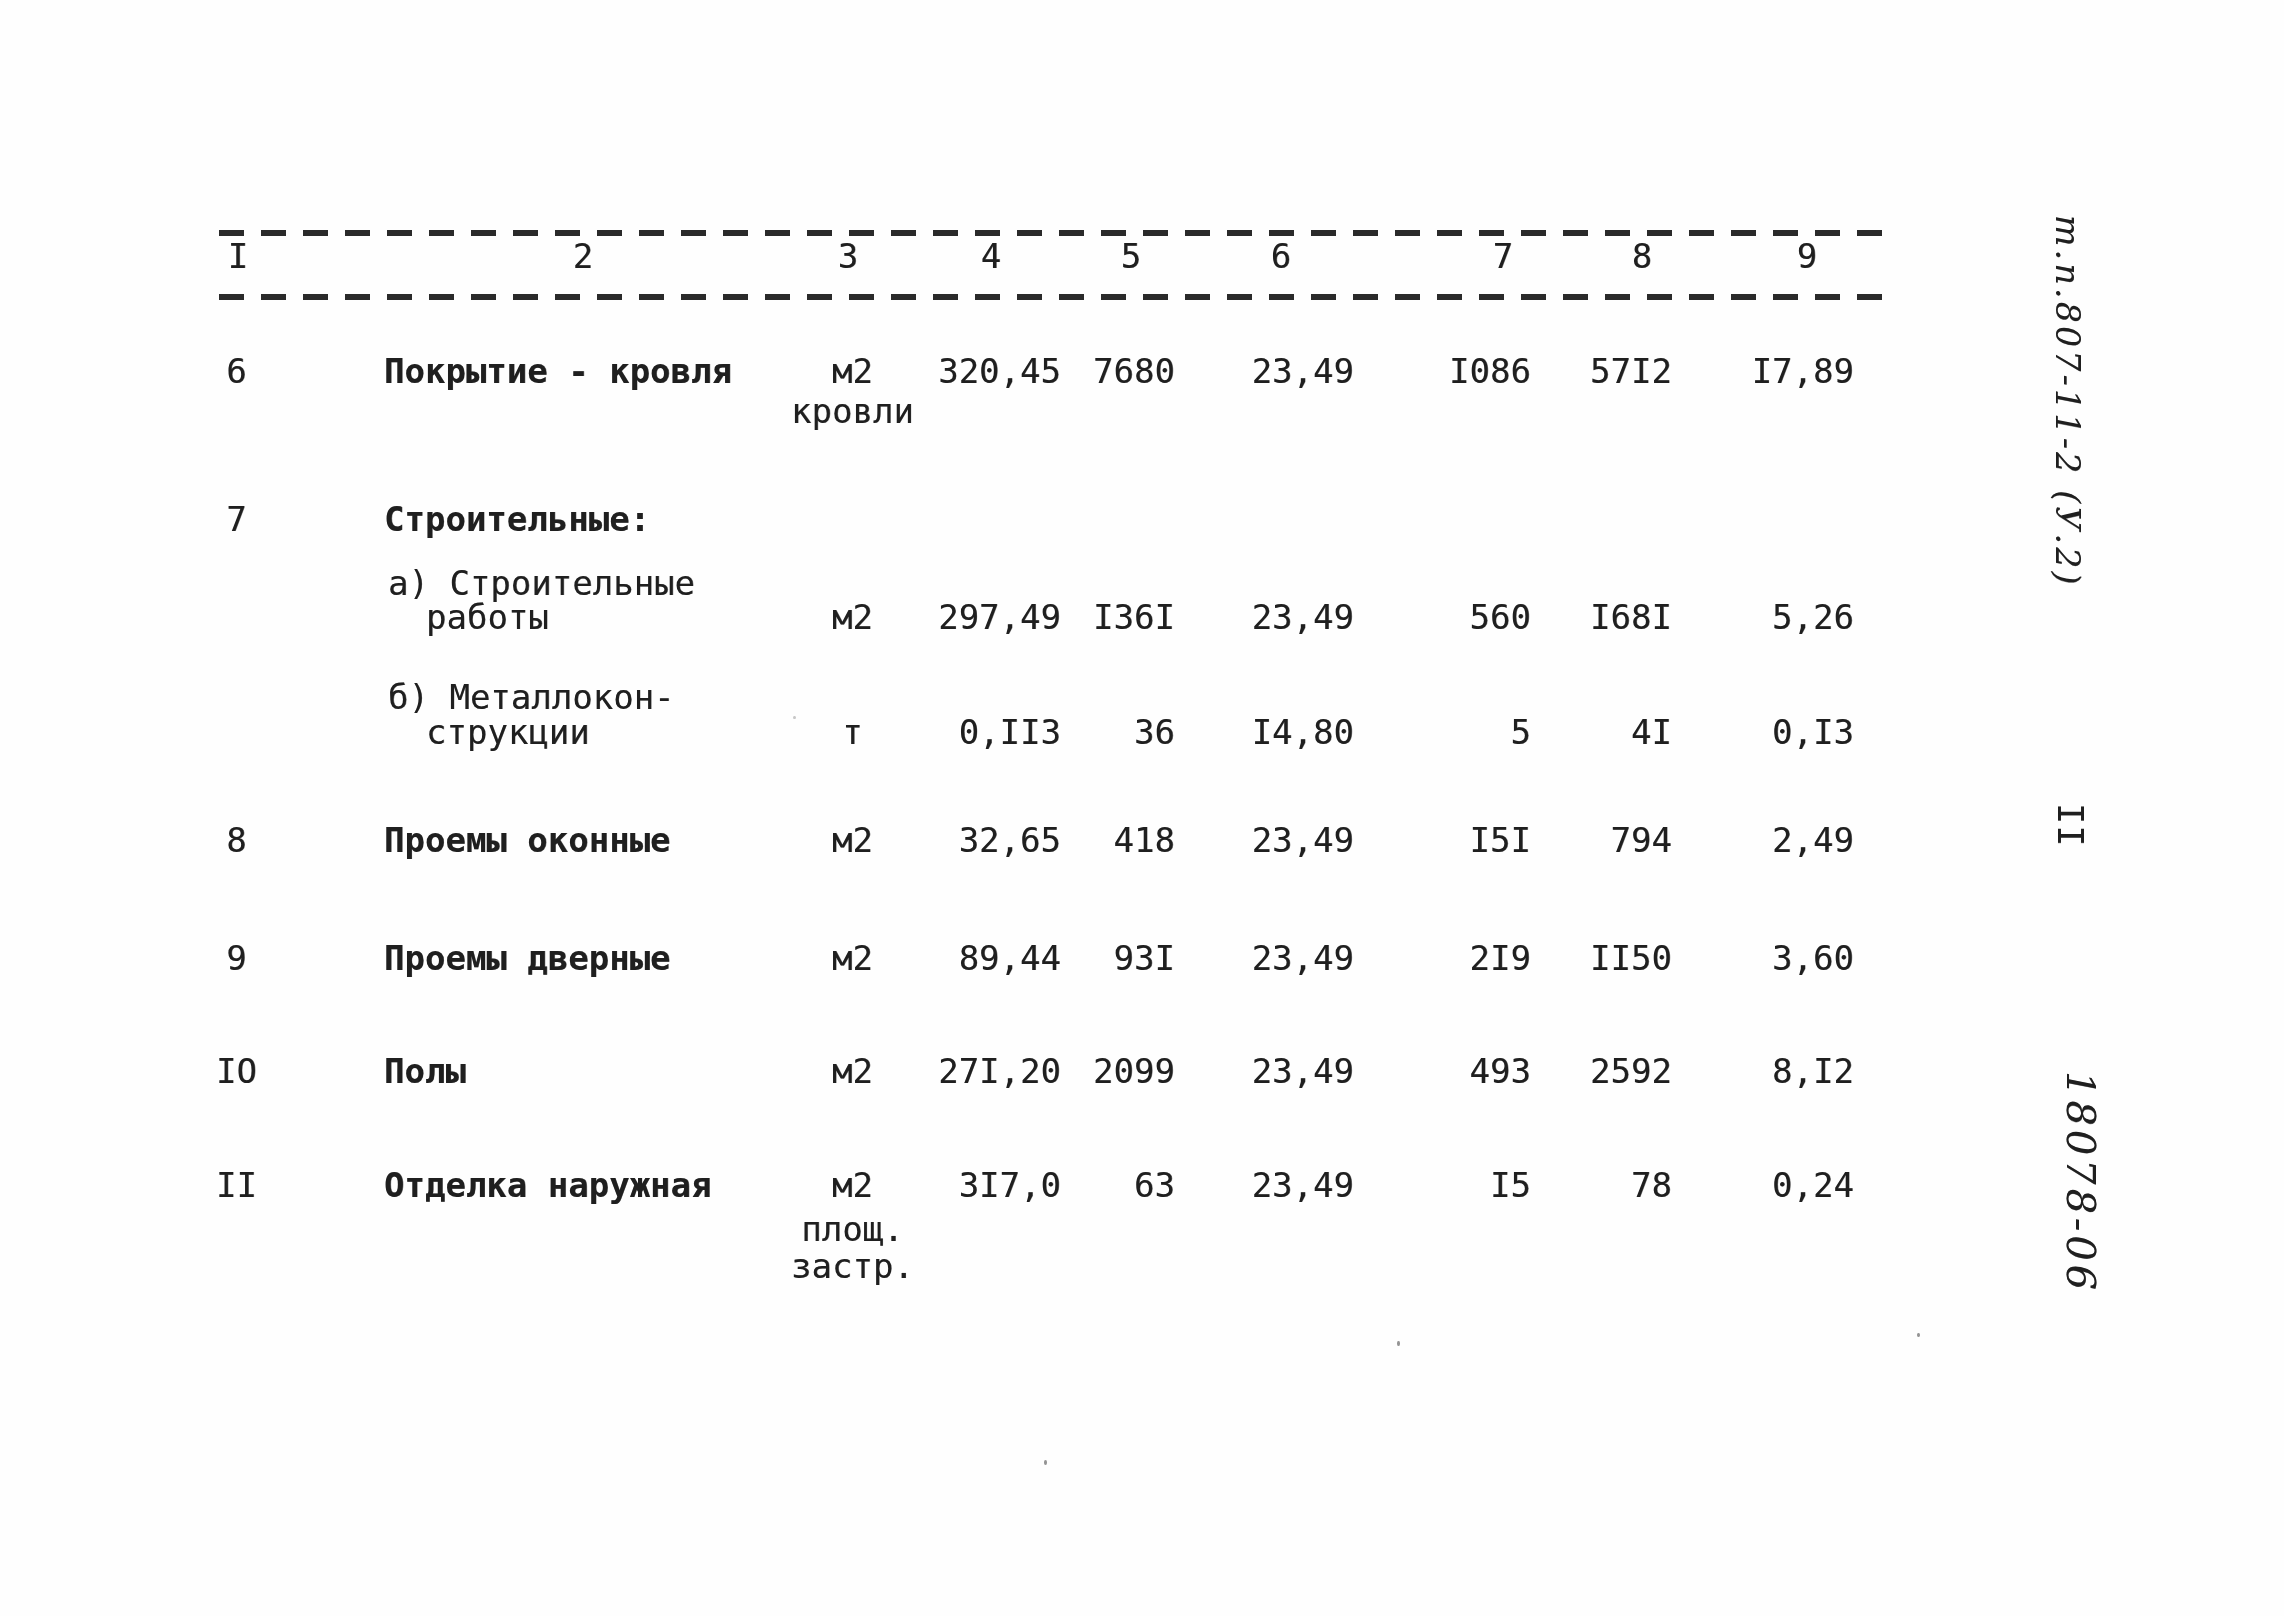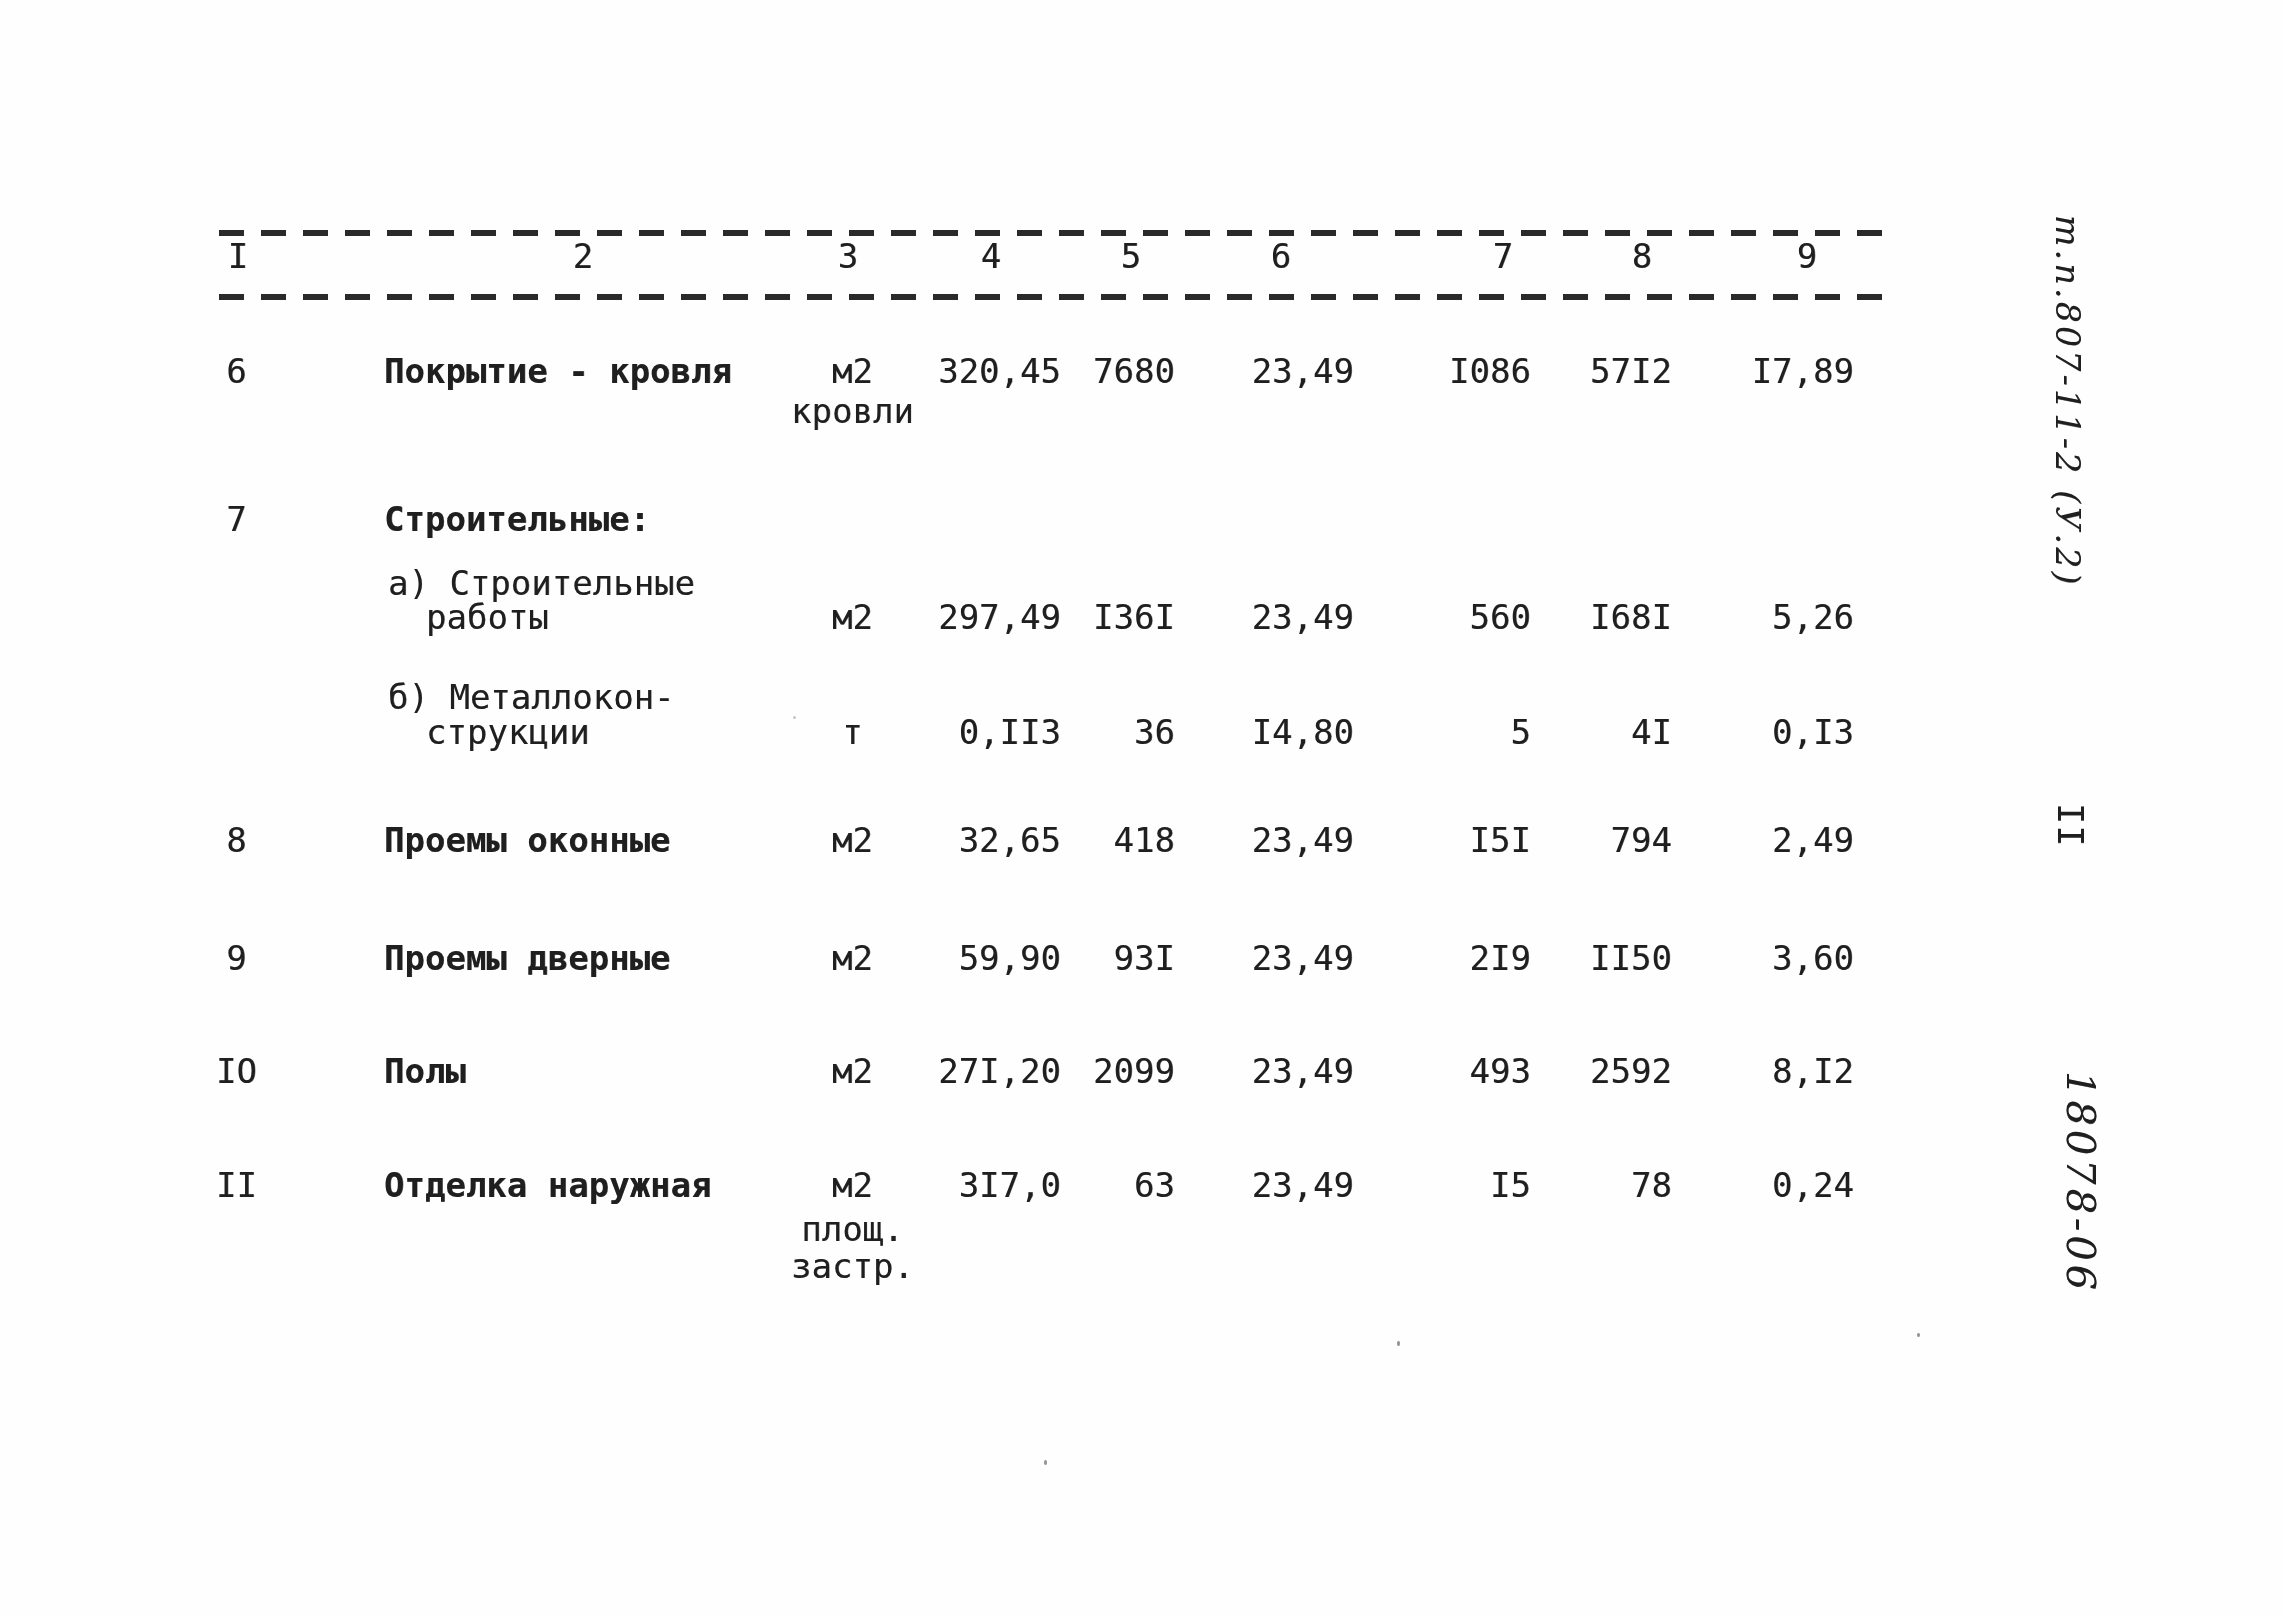--- a/index.html
+++ b/index.html
@@ -131,21 +131,21 @@
     <span class="cell r6c" style="top:822px">23,49</span>
     <span class="cell r7c" style="top:822px">I5I</span>
     <span class="cell r8c" style="top:822px">794</span>
     <span class="cell r9c" style="top:822px">2,49</span>
   </div>
 
   <div>
     <span class="cell num" style="top:940px">9</span>
     <span class="cell name" style="top:940px">Проемы дверные</span>
     <span class="cell unit" style="top:940px">м2</span>
-    <span class="cell r4" style="top:940px">59,90</span>
+    <span class="cell r4" style="top:940px">89,44</span>
     <span class="cell r5" style="top:940px">93I</span>
     <span class="cell r6c" style="top:940px">23,49</span>
     <span class="cell r7c" style="top:940px">2I9</span>
     <span class="cell r8c" style="top:940px">II50</span>
     <span class="cell r9c" style="top:940px">3,60</span>
   </div>
 
   <div>
     <span class="cell num" style="top:1053px">IO</span>
     <span class="cell name" style="top:1053px">Полы</span>

